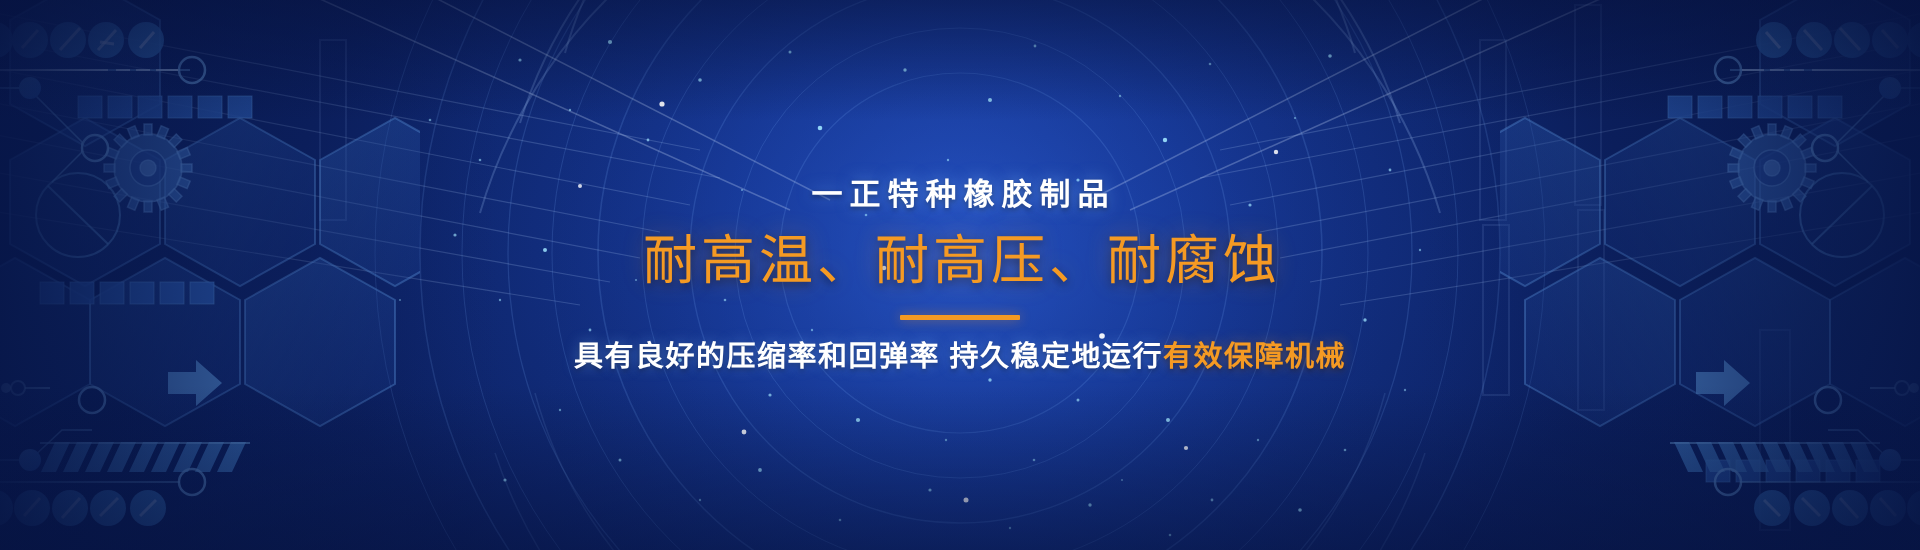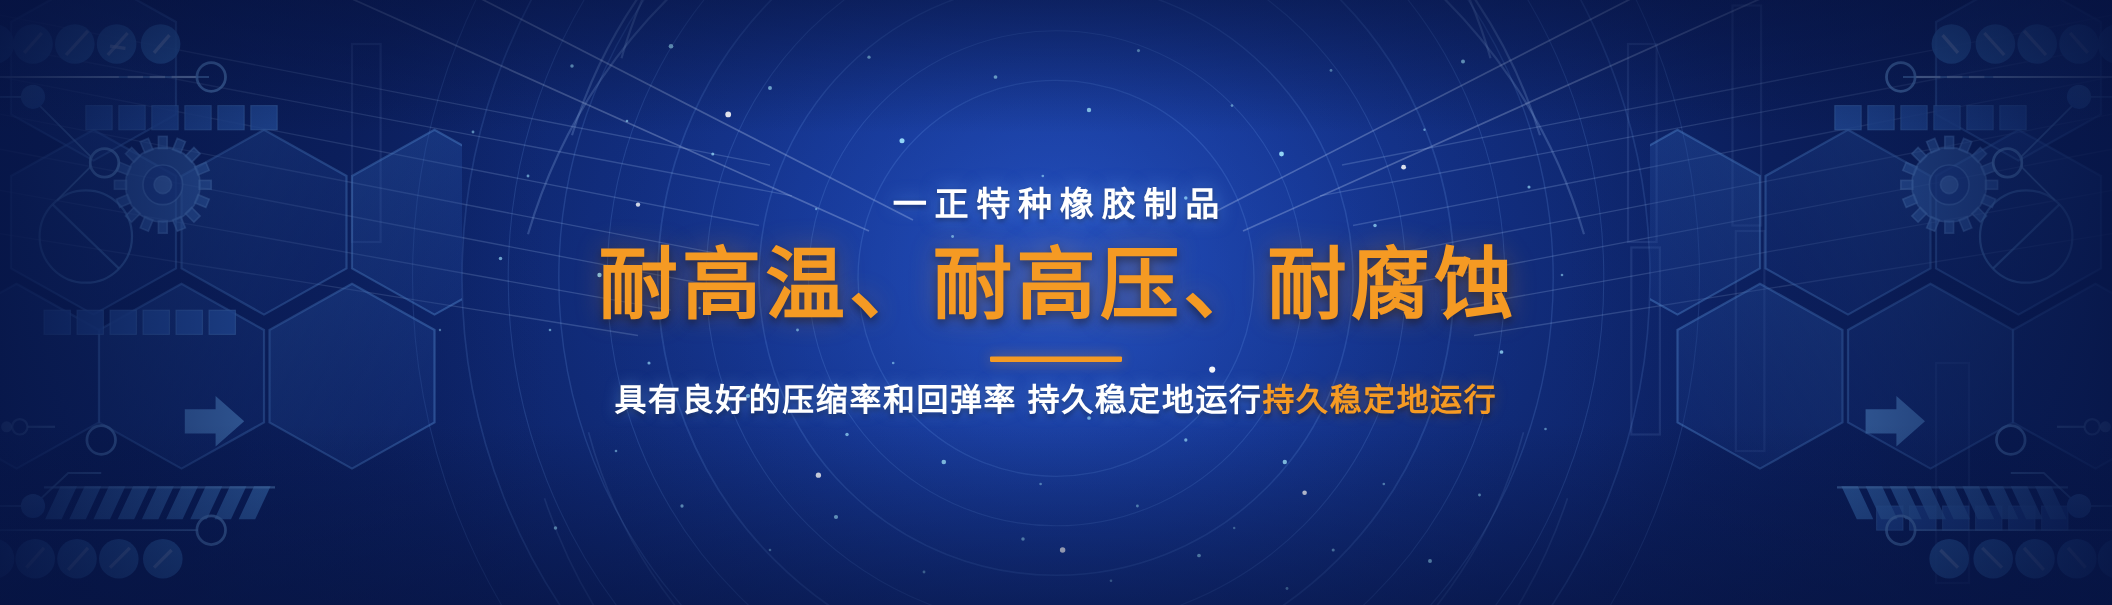--- a/index.html
+++ b/index.html
@@ -64,22 +64,22 @@
     font-size:31px;
     font-weight:bold;
     letter-spacing:7px;
     text-indent:7px;
     margin:0 0 22px 0;
     text-shadow:0 0 16px rgba(120,180,255,.55), 0 2px 5px rgba(0,0,0,.45);
     line-height:1;
   }
   .headline{
     color:#f59a23;
-    font-size:72px;
-    font-weight:bold;
+    font-size:54px;
+    font-weight:normal;
     letter-spacing:4px;
     text-indent:4px;
     margin:0;
     line-height:1.05;
     text-shadow:0 0 26px rgba(245,154,35,.30), 0 3px 8px rgba(0,0,0,.45);
     white-space:nowrap;
   }
   .divider{
     width:120px; height:5px;
     background:#f59a23;
@@ -559,17 +559,17 @@
   <div class="bg-topdark"></div>
 
   <div class="content">
     <div class="eyebrow">一正特种橡胶制品</div>
 
     <h1 class="headline">耐高温、耐高压、耐腐蚀</h1>
 
     <div class="divider"></div>
 
     <div class="subline">
-      <span class="white">具有良好的压缩率和回弹率 持久稳定地运行</span><span class="orange">持久稳定地运行</span>
+      <span class="white">具有良好的压缩率和回弹率 持久稳定地运行</span><span class="orange">有效保障机械</span>
     </div>
   </div>
 
 </div>
 
 </body></html>

